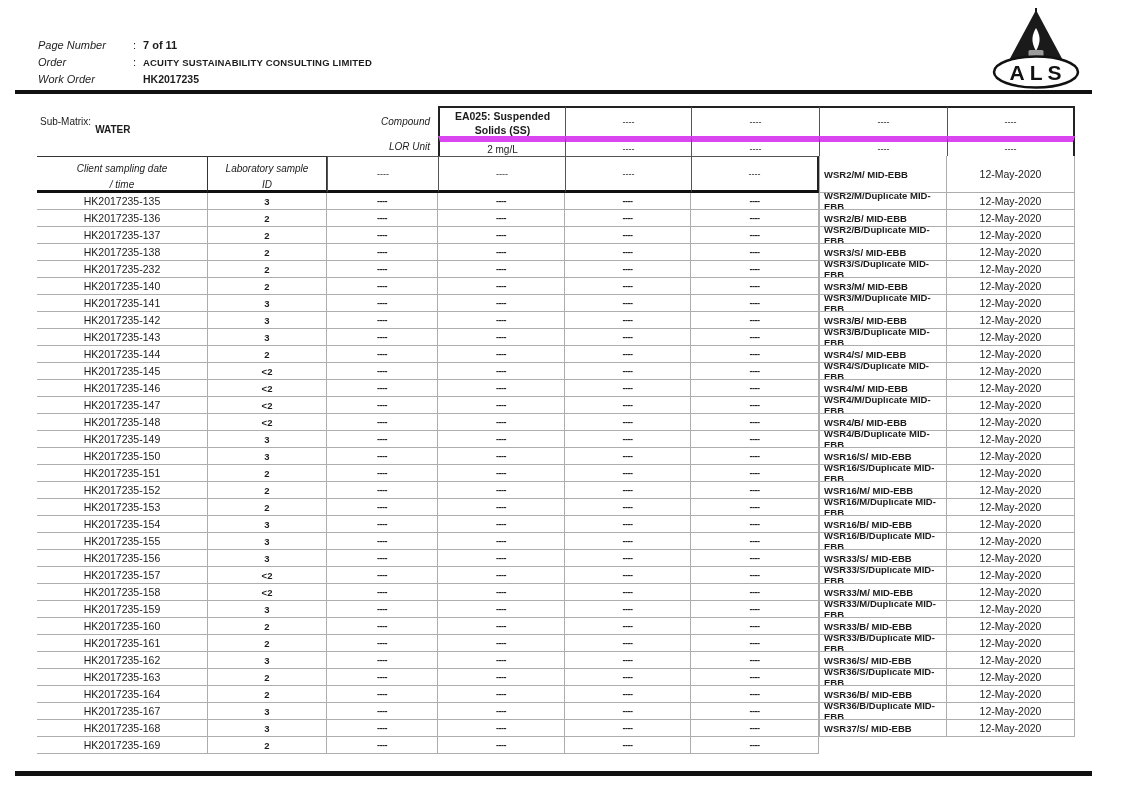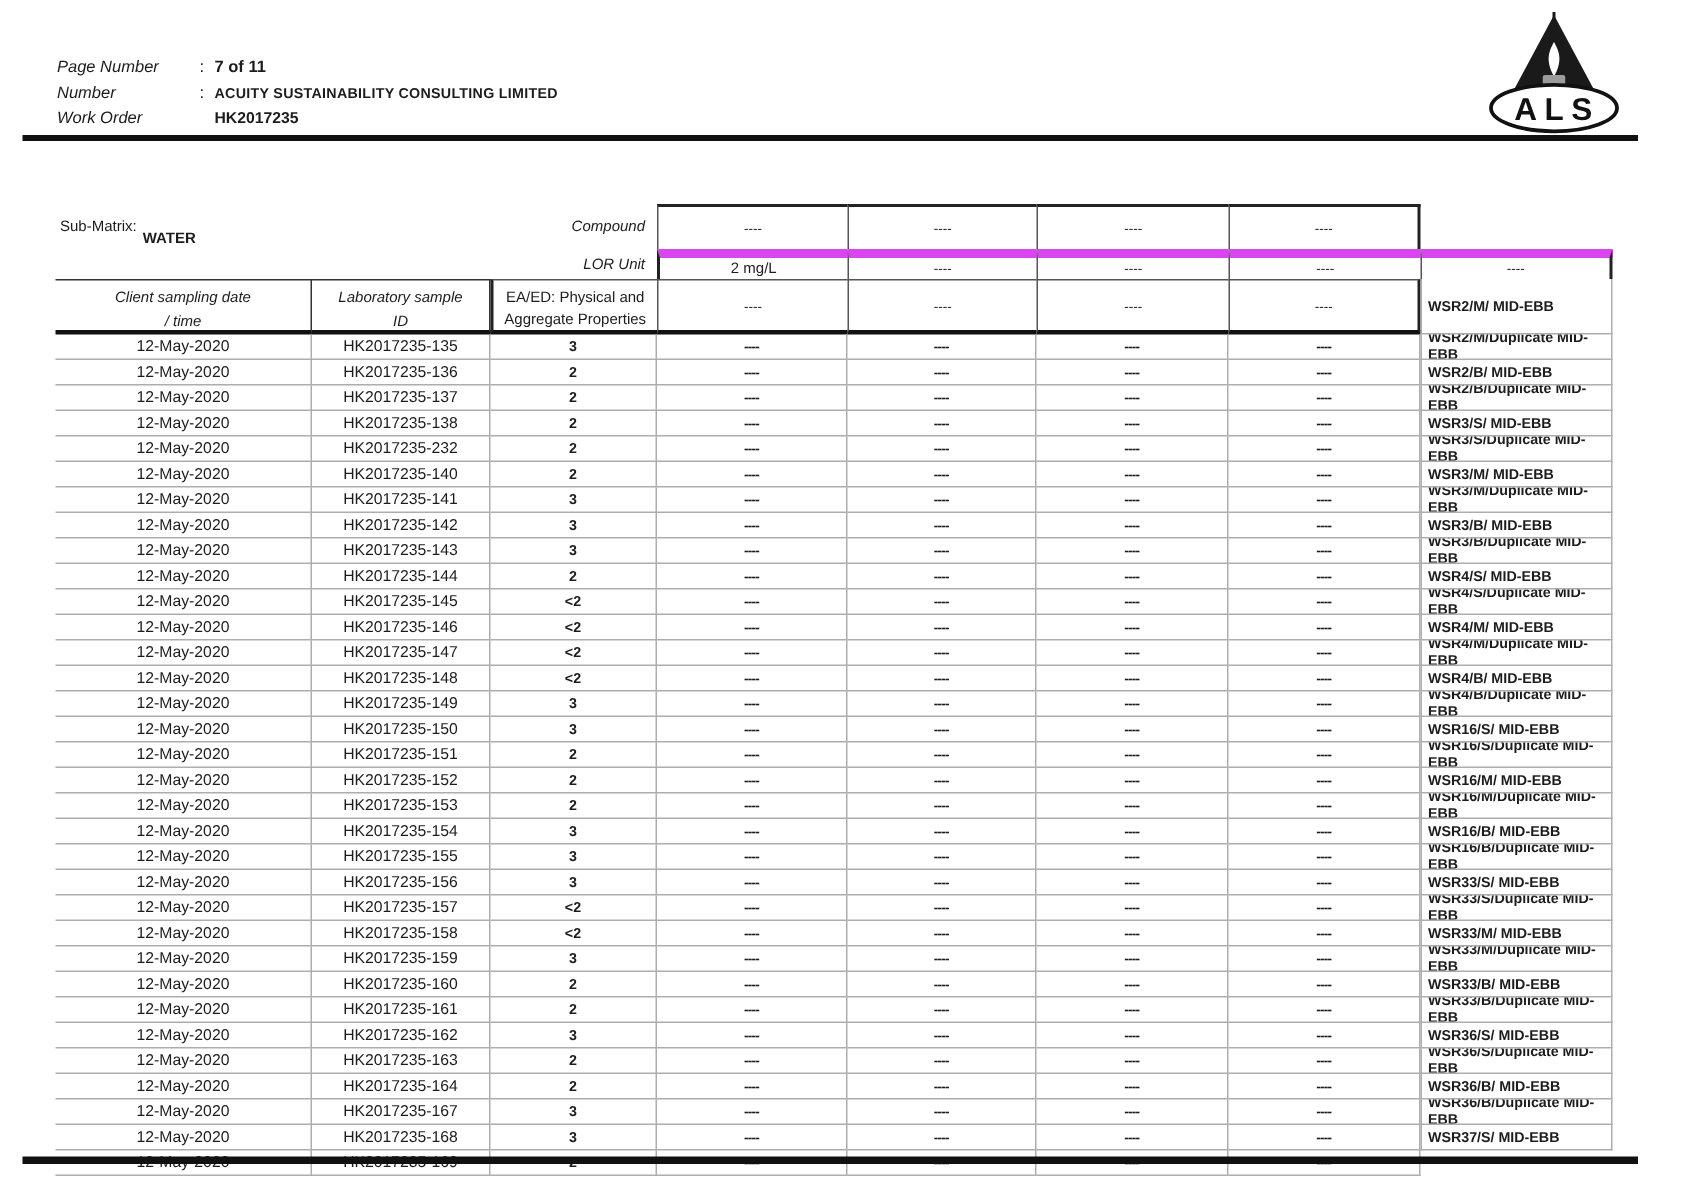--- a/index.html
+++ b/index.html
@@ -15,21 +15,21 @@
   .hdr-val{font-weight:bold;font-size:11px;}
   .hdr-val.small{font-size:9.5px;letter-spacing:.2px;}
   .hdr-val.mid{font-size:10.5px;}
   .rule{position:absolute;left:15px;width:1077px;background:#111;}
   .rule-top{top:90px;height:4px;}
   .rule-bottom{top:771px;height:5px;}
   
   .logo{position:absolute;left:992px;top:8px;width:88px;height:82px;}
   
   .tg{
-    position:absolute;left:37px;top:136px;
+    position:absolute;left:37px;top:106px;
     display:grid;
     grid-template-columns:171px 119px 111px 127px 126px 128px 128px 128px;
     grid-template-rows:30px 20px 37px;
     grid-auto-rows:17px;
   }
   .c{display:flex;align-items:center;justify-content:center;overflow:hidden;box-sizing:border-box;}
   .col2span{grid-column:span 2;}
   .sm{justify-content:flex-start;padding-left:3px;font-size:10px;}
   .sm .lbl{margin-right:4px;}
   .sm .val{font-weight:bold;margin-top:16px;}
@@ -60,21 +60,21 @@
 </head>
 <body>
 
 <div class="hdr-block">
   <div class="hdr-row">
     <span class="hdr-label">Page Number</span>
     <span class="hdr-colon">:</span>
     <span class="hdr-val">7 of 11</span>
   </div>
   <div class="hdr-row">
-    <span class="hdr-label">Number</span>
+    <span class="hdr-label">Order</span>
     <span class="hdr-colon">:</span>
     <span class="hdr-val small">ACUITY SUSTAINABILITY CONSULTING LIMITED</span>
   </div>
   <div class="hdr-row">
     <span class="hdr-label">Work Order</span>
     <span class="hdr-colon"></span>
     <span class="hdr-val mid">HK2017235</span>
   </div>
 </div>
 
@@ -89,20 +89,24 @@
 
 <div class="rule rule-top"></div>
 
 <div class="tg">
 
   <div class="c sm col2span">
     <span class="lbl">Sub-Matrix:</span>
     <span class="val">WATER</span>
   </div>
   <div class="c rl">Compound</div>
+  <div class="c cmp dc dc4 rA">
+      <div class="line">EA025: Suspended</div>
+      <div class="line">Solids (SS)</div>
+    </div>
   <div class="c hd dc rA">----</div>
   <div class="c hd dc rA">----</div>
   <div class="c hd dc rA">----</div>
   <div class="c hd dc rA dc8r">----</div>
 
   <div class="c col2span"></div>
   <div class="c rl">LOR Unit</div>
   <div class="c lor dc dc4 rB">2 mg/L</div>
   <div class="c hd dc rB">----</div>
   <div class="c hd dc rB">----</div>
@@ -110,24 +114,20 @@
   <div class="c hd dc rB dc8r">----</div>
 
   <div class="c ch boxr tk">
       <div class="line">Client sampling date</div>
       <div class="line">/ time</div>
     </div>
   <div class="c ch boxr tk">
       <div class="line">Laboratory sample</div>
       <div class="line">ID</div>
     </div>
-  <div class="c grp dc dc4 rCd tk">
-      <div class="line">EA/ED: Physical and</div>
-      <div class="line">Aggregate Properties</div>
-    </div>
   <div class="c hd dc rCd tk">----</div>
   <div class="c hd dc rCd tk">----</div>
   <div class="c hd dc rCd tk">----</div>
   <div class="c hd dc rCd tk dc8r">----</div>
 
 <div class="c bc b1">WSR2/M/ MID-EBB</div>
     <div class="c bc">12-May-2020</div>
     <div class="c bc">HK2017235-135</div>
     <div class="c bc bres">3</div>
     <div class="c bc bdash">----</div>

